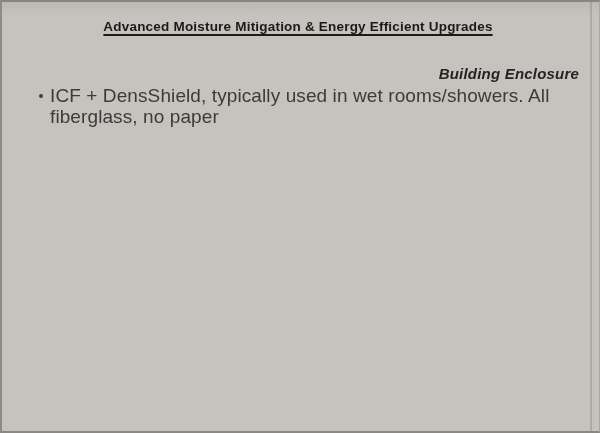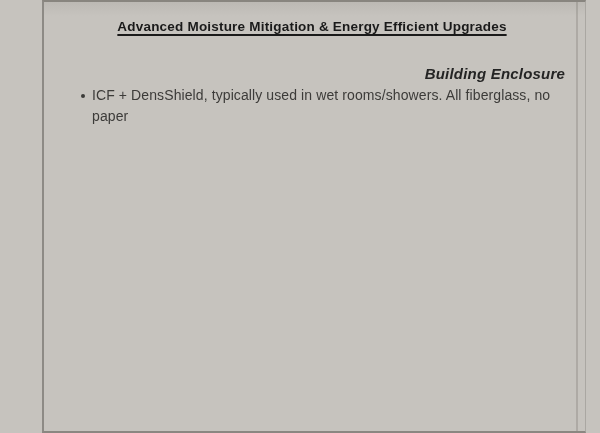--- a/index.html
+++ b/index.html
@@ -5,30 +5,29 @@
   html, body {
     margin: 0;
     padding: 0;
   }
   body {
     font-family: "Liberation Sans", "DejaVu Sans", sans-serif;
     background: #c6c3be;
   }
   .page {
     position: relative;
-    width: 544px;
+    width: 600px;
     height: 433px;
     box-sizing: border-box;
     background: linear-gradient(#bcb9b4 0px, #c6c3be 14px, #c6c3be 100%);
     border-top: 2px solid #88857f;
     border-left: 2px solid #8d8a85;
     border-bottom: 2px solid #8a8781;
     border-right: 1px solid #aaa7a2;
     overflow: hidden;
-    margin-left: 42px;
   }
   .right-edge-stripe {
     position: absolute;
     top: 0;
     right: 7px;
     width: 2px;
     height: 100%;
     background: rgba(110,107,102,0.28);
   }
   .content {
@@ -62,21 +61,21 @@
     text-align: right;
   }
   ul.bullets {
     list-style: none;
     margin: 0;
     padding: 0 0 0 33px;
     max-width: 535px;
   }
   ul.bullets li {
     position: relative;
-    font-size: 14px;
+    font-size: 19px;
     line-height: 21px;
     color: #3c3b39;
     letter-spacing: 0.1px;
     margin: 0;
   }
   ul.bullets li::before {
     content: "";
     position: absolute;
     left: -11px;
     top: 8.5px;

